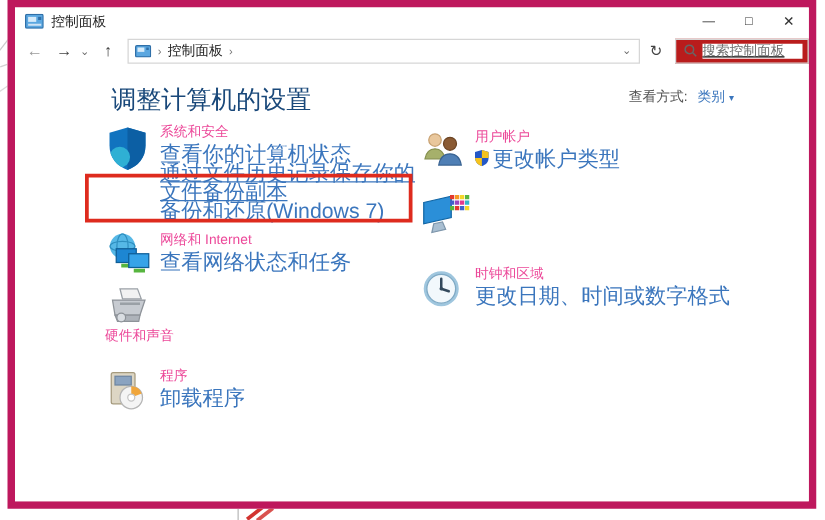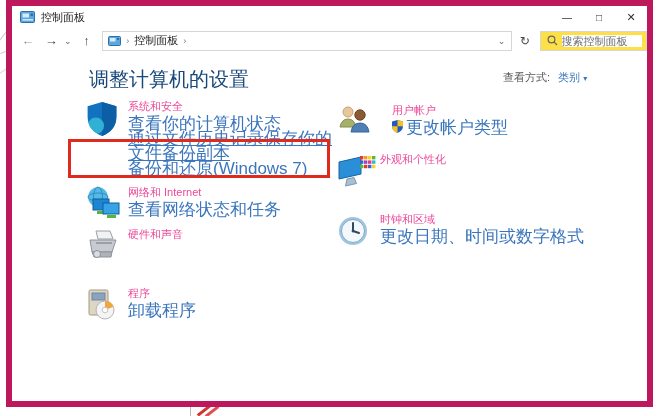--- a/index.html
+++ b/index.html
@@ -24,21 +24,21 @@
   .nav-btn.up{margin-left:2px;}
   .addressbar{margin-left:6px;width:420px;height:20px;border:1px solid #d6d6d6;display:flex;
     align-items:center;font-size:11px;color:#333;background:#fff;box-sizing:border-box;}
   .addressbar .crumb-icon{margin-left:5px;display:flex;}
   .addressbar .sep{color:#777;font-size:9px;margin:0 5px;}
   .addressbar .crumb{color:#222;}
   .addressbar .spacer{flex:1;}
   .addressbar .dd{font-size:9px;color:#666;margin-right:6px;}
   .refresh-btn{width:26px;text-align:center;font-size:12px;color:#444;}
   .searchbox{margin-left:2px;width:110px;height:20px;border:1px solid #d6d6d6;display:flex;
-    align-items:center;box-sizing:border-box;background:#fde047;}
+    align-items:center;box-sizing:border-box;background:#b91c1c;text-decoration:underline;}
   .searchbox svg{margin:0 4px 0 6px;flex:none;}
   .searchbox input{border:none;outline:none;width:80px;font-size:11px;color:#333;padding:0;
     font-family:"Liberation Sans","DejaVu Sans",sans-serif;}
   .searchbox input::placeholder{color:#6e6e6e;}
   
   .content{position:absolute;left:0;top:47px;right:0;bottom:0;background:#fff;}
   .page-heading{position:absolute;left:77px;top:13px;font-size:20px;color:#19487a;}
   .view-by{position:absolute;left:491px;top:17px;font-size:11px;color:#555;}
   .view-by .vb-link{color:#3b76bd;margin-left:8px;}
   .view-by .vb-caret{color:#3b76bd;font-size:8px;}
@@ -47,22 +47,22 @@
   #col-right{left:324px;top:49px;}
   .cat{display:flex;}
   .cat-icon{width:44px;flex:none;display:flex;justify-content:flex-start;padding-top:2px;}
   .cat-body{flex:1;}
   .cat-title{font-size:11px;line-height:17px;color:#ec4899;margin-bottom:1px;cursor:pointer;}
   .cat-link{font-size:17px;line-height:15px;color:#3b76bd;cursor:pointer;display:flex;align-items:flex-start;}
   .cat-link.underline span.txt{text-decoration:underline;}
   .cat-link .uac{display:flex;margin-right:3px;}
   #col-left .cat:nth-child(1){margin-bottom:8px;}
   #col-left .cat:nth-child(2){margin-bottom:5px;}
-  #col-left .cat:nth-child(3){margin-bottom:24px;}
-  #col-right .cat:nth-child(1){margin-bottom:14px;gap:12px;}
+  #col-left .cat:nth-child(3){margin-bottom:14px;flex-direction:column;}
+  #col-right .cat:nth-child(1){margin-bottom:14px;}
   #col-right .cat:nth-child(2){margin-bottom:23px;}
   #col-right .cat:nth-child(3){margin-bottom:0px;}
   
   .red-box{position:absolute;left:56px;top:86px;width:256px;height:33px;border:3px solid #de2b1e;
     z-index:10;pointer-events:none;}
   
   .artifact{position:absolute;background:#b3b3b3;}
   .art-l1{left:1px;top:30px;width:1px;height:16px;transform:rotate(38deg);opacity:.7;}
   .art-l2{left:0;top:52px;width:6px;height:1px;transform:rotate(-20deg);opacity:.6;}
   .art-l3{left:1px;top:66px;width:1px;height:12px;transform:rotate(55deg);opacity:.5;}
@@ -269,24 +269,20 @@
                   <rect x="28" y="7.4" width="3.4" height="3.4" fill="#9b45c0"></rect>
                   <rect x="32" y="7.4" width="3.4" height="3.4" fill="#e33a8e"></rect>
                   <rect x="36" y="7.4" width="3.4" height="3.4" fill="#35b6c9"></rect>
       <rect x="24" y="11.8" width="3.4" height="3.4" fill="#58b53f"></rect>
                   <rect x="28" y="11.8" width="3.4" height="3.4" fill="#e33a2e"></rect>
                   <rect x="32" y="11.8" width="3.4" height="3.4" fill="#3f62c9"></rect>
                   <rect x="36" y="11.8" width="3.4" height="3.4" fill="#f4d62a"></rect>
     </g>
   </svg>
 </div>
-    <div class="cat-body">
-      <div class="cat-title">外观和个性化</div>
-      <div class="cat-links"></div>
-    </div>
   </div>
 
   <div class="cat">
     <div class="cat-icon">
   <svg width="36" height="36" viewBox="0 0 36 36">
     <circle cx="17" cy="18" r="14" fill="#9fc6de"></circle>
     <circle cx="17" cy="18" r="11.5" fill="#f2f8fc" stroke="#7fa9c4"></circle>
     <line x1="17" y1="18" x2="17" y2="10" stroke="#33495c" stroke-width="2" stroke-linecap="round"></line>
     <line x1="17" y1="18" x2="23" y2="20" stroke="#33495c" stroke-width="2" stroke-linecap="round"></line>
     <circle cx="17" cy="18" r="1.4" fill="#33495c"></circle>

